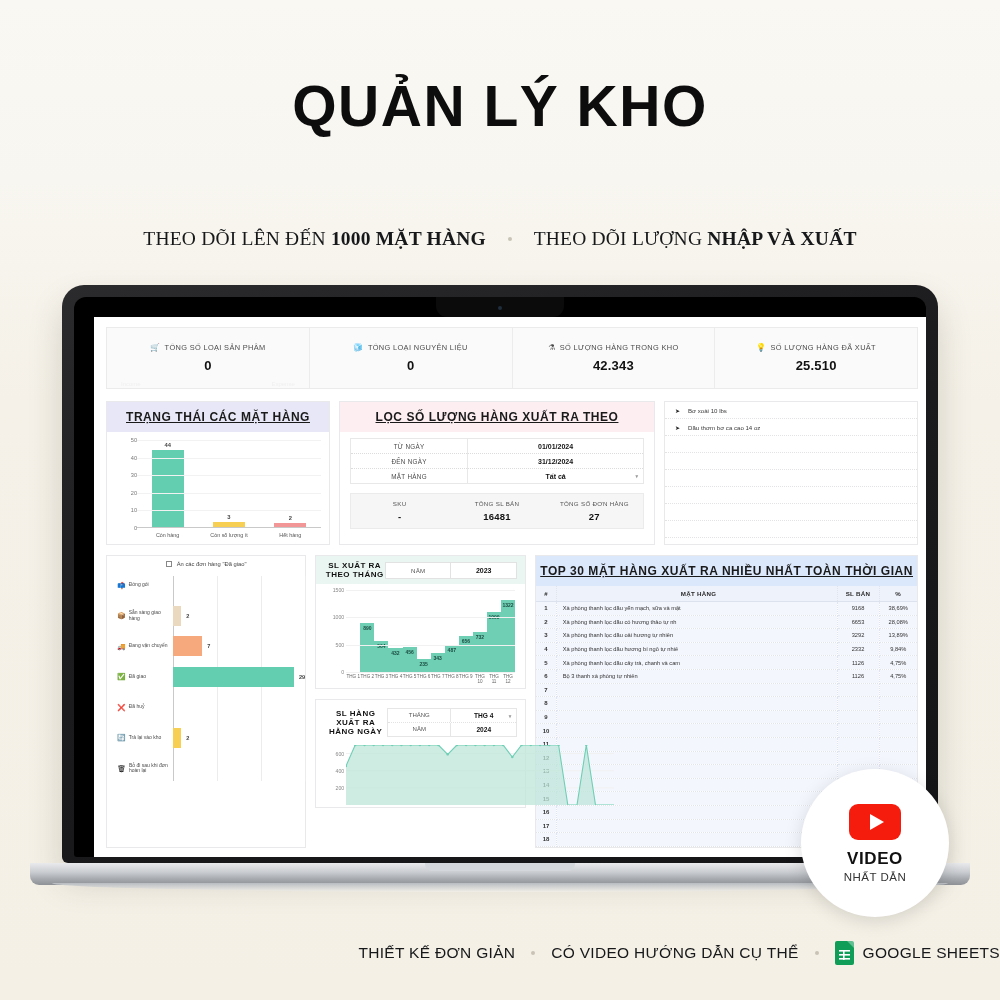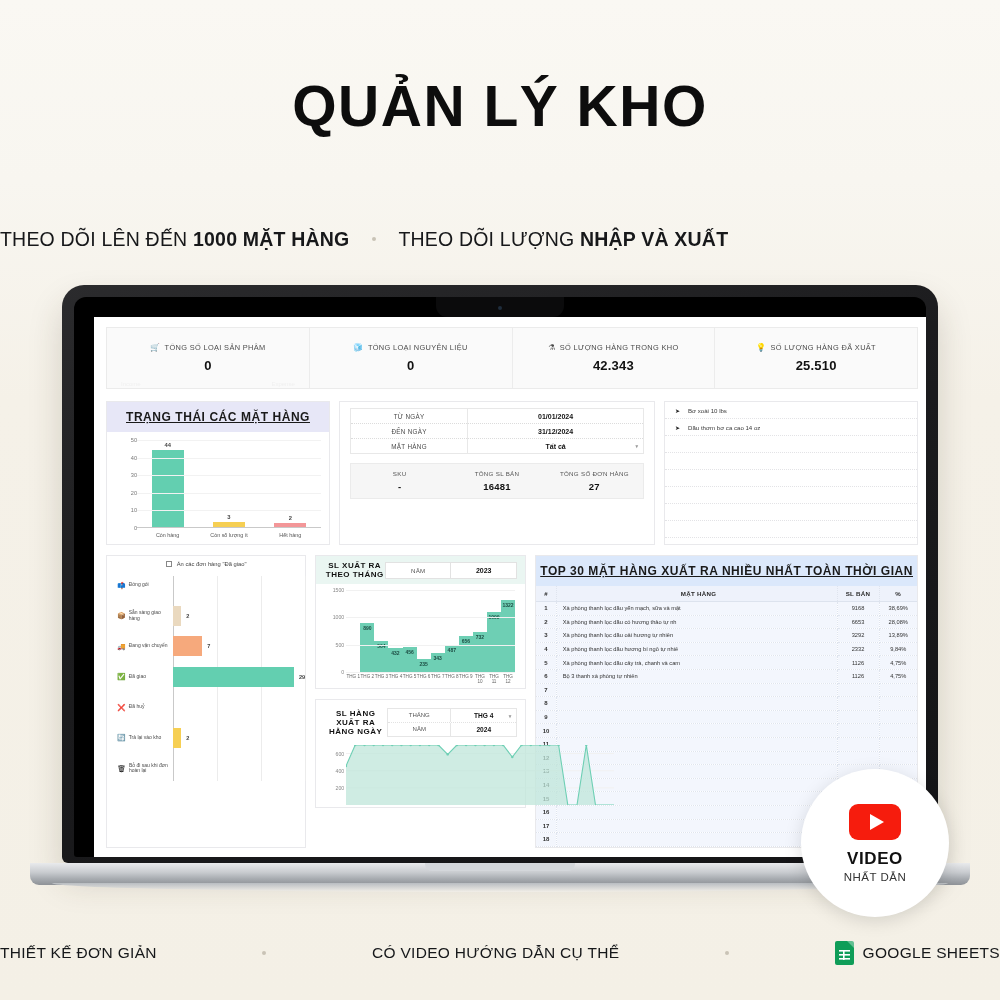--- a/index.html
+++ b/index.html
@@ -18,22 +18,24 @@
   
   .headline {
     position: absolute; top: 78px; left: 0; width: 1000px;
     text-align: center;
     font-size: 57px; font-weight: 700; letter-spacing: 1.5px;
     color: #0d0d0d; line-height: 1;
     font-family: "Liberation Sans", sans-serif;
   }
   .subline {
     position: absolute; top: 228px; left: 0; width: 1000px;
+    text-align: center;
     font-size: 19.5px; color: #17181a; letter-spacing: .2px;
     white-space: nowrap;
+    font-family: Liberation Serif, serif;
   }
   .subline .b { font-weight: 700; }
   .subline .dot {
     display:inline-block; width:4px; height:4px; border-radius:50%;
     background:#c9c3b6; vertical-align: middle; margin: 0 17px 3px 17px;
   }
 
   
   .laptop { position: absolute; left: 62px; top: 285px; width: 876px; height: 608px; }
   .lid {
@@ -247,21 +249,21 @@
     width:0; height:0; border-left:14px solid #fff;
     border-top:8px solid transparent; border-bottom:8px solid transparent;
     margin-left:4px;
   }
   .vb-t1 { font-size:17px; font-weight:700; color:#111; letter-spacing:.6px; }
   .vb-t2 { font-size:11.5px; color:#333; letter-spacing:.5px; }
 
   
   .footer {
     position:absolute; top:941px; left:0; width:1000px;
-    display:flex; align-items:center; justify-content:space-between; gap:0;
+    display:flex; align-items:center; justify-content:flex-end; gap:0;
     font-size:15.5px; color:#16181a; letter-spacing:.3px; white-space:nowrap;
   }
   .footer .dot {
     display:inline-block; width:4px; height:4px; border-radius:50%;
     background:#c9c3b6; margin:0 16px;
   }
   .gs-icon {
     width:19px; height:24px; background:#0f9d58; border-radius:2px;
     position:relative; margin-right:9px; display:inline-block; vertical-align:middle;
   }
@@ -369,20 +371,21 @@
                     </div>
                   <div class="c1-labels" id="c1labels">
                       <span>Còn hàng</span>
                       <span>Còn số lượng ít</span>
                       <span>Hết hàng</span>
                     </div>
                 </div>
               </div>
 
               <div class="card col-b">
+                <div class="card-title hd-pink">LỌC SỐ LƯỢNG HÀNG XUẤT RA THEO</div>
                 <div class="filt">
                   <table class="ftable">
                     <tbody>
                       <tr>
                         <td class="ft-k">TỪ NGÀY</td>
                         <td class="ft-v">01/01/2024</td>
                       </tr>
                       <tr>
                         <td class="ft-k">ĐẾN NGÀY</td>
                         <td class="ft-v">31/12/2024</td>

